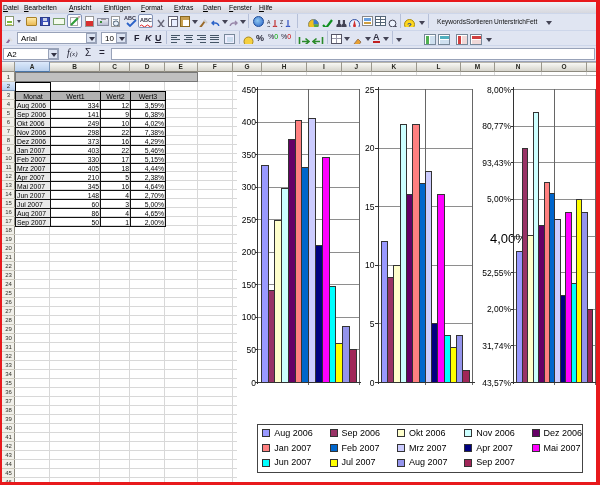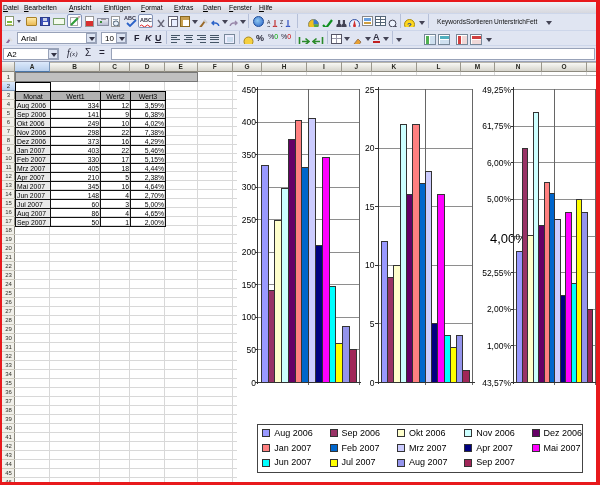--- a/index.html
+++ b/index.html
@@ -508,42 +508,42 @@
 <div class="a" style="left:431px;top:323.0px;width:7px;height:59px;background:#000080;border:1px solid #333;border-bottom:none"></div>
 <div class="a" style="left:437px;top:194.0px;width:8px;height:188px;background:#FF00FF;border:1px solid #333;border-bottom:none"></div>
 <div class="a" style="left:444px;top:335.0px;width:7px;height:47px;background:#00FFFF;border:1px solid #333;border-bottom:none"></div>
 <div class="a" style="left:450px;top:347.0px;width:7px;height:35px;background:#FFFF00;border:1px solid #333;border-bottom:none"></div>
 <div class="a" style="left:456px;top:335.0px;width:7px;height:47px;background:#9494EC;border:1px solid #333;border-bottom:none"></div>
 <div class="a" style="left:462px;top:370.0px;width:8px;height:12px;background:#A02658;border:1px solid #333;border-bottom:none"></div>
 <div class="a" style="left:513px;top:382.0px;width:81.5px;height:1px;background:#8e8e8e"></div>
 <div class="a" style="left:471px;top:377.5px;width:40px;text-align:right;font-size:8.5px;color:#000">43,57%</div>
 <div class="a" style="left:510.5px;top:382.0px;width:3px;height:1px;background:#333"></div>
 <div class="a" style="left:513px;top:345.4px;width:81.5px;height:1px;background:#8e8e8e"></div>
-<div class="a" style="left:471px;top:340.9px;width:40px;text-align:right;font-size:8.5px;color:#000">1,00%</div>
+<div class="a" style="left:471px;top:340.9px;width:40px;text-align:right;font-size:8.5px;color:#000">31,74%</div>
 <div class="a" style="left:510.5px;top:345.4px;width:3px;height:1px;background:#333"></div>
 <div class="a" style="left:513px;top:308.8px;width:81.5px;height:1px;background:#8e8e8e"></div>
 <div class="a" style="left:471px;top:304.2px;width:40px;text-align:right;font-size:8.5px;color:#000">2,00%</div>
 <div class="a" style="left:510.5px;top:308.8px;width:3px;height:1px;background:#333"></div>
 <div class="a" style="left:513px;top:272.1px;width:81.5px;height:1px;background:#8e8e8e"></div>
 <div class="a" style="left:471px;top:267.6px;width:40px;text-align:right;font-size:8.5px;color:#000">52,55%</div>
 <div class="a" style="left:510.5px;top:272.1px;width:3px;height:1px;background:#333"></div>
 <div class="a" style="left:513px;top:235.5px;width:81.5px;height:1px;background:#8e8e8e"></div>
 <div class="a" style="left:490px;top:231.0px;width:40px;font-size:13px;color:#000">4,00%</div>
 <div class="a" style="left:510.5px;top:235.5px;width:3px;height:1px;background:#333"></div>
 <div class="a" style="left:513px;top:198.9px;width:81.5px;height:1px;background:#8e8e8e"></div>
 <div class="a" style="left:471px;top:194.4px;width:40px;text-align:right;font-size:8.5px;color:#000">5,00%</div>
 <div class="a" style="left:510.5px;top:198.9px;width:3px;height:1px;background:#333"></div>
 <div class="a" style="left:513px;top:162.2px;width:81.5px;height:1px;background:#8e8e8e"></div>
-<div class="a" style="left:471px;top:157.8px;width:40px;text-align:right;font-size:8.5px;color:#000">6,00%</div>
+<div class="a" style="left:471px;top:157.8px;width:40px;text-align:right;font-size:8.5px;color:#000">93,43%</div>
 <div class="a" style="left:510.5px;top:162.2px;width:3px;height:1px;background:#333"></div>
 <div class="a" style="left:513px;top:125.6px;width:81.5px;height:1px;background:#8e8e8e"></div>
-<div class="a" style="left:471px;top:121.1px;width:40px;text-align:right;font-size:8.5px;color:#000">61,75%</div>
+<div class="a" style="left:471px;top:121.1px;width:40px;text-align:right;font-size:8.5px;color:#000">80,77%</div>
 <div class="a" style="left:510.5px;top:125.6px;width:3px;height:1px;background:#333"></div>
 <div class="a" style="left:513px;top:89.0px;width:81.5px;height:1px;background:#8e8e8e"></div>
-<div class="a" style="left:471px;top:84.5px;width:40px;text-align:right;font-size:8.5px;color:#000">49,25%</div>
+<div class="a" style="left:471px;top:84.5px;width:40px;text-align:right;font-size:8.5px;color:#000">8,00%</div>
 <div class="a" style="left:510.5px;top:89.0px;width:3px;height:1px;background:#333"></div>
 <div class="a" style="left:513px;top:87.0px;width:1px;height:297.0px;background:#333"></div>
 <div class="a" style="left:553.8px;top:89.0px;width:1px;height:296.0px;background:#666"></div>
 <div class="a" style="left:594.5px;top:89.0px;width:1px;height:296.0px;background:#666"></div>
 <div class="a" style="left:510.5px;top:382.0px;width:86.5px;height:1px;background:#333"></div>
 <div class="a" style="left:516px;top:251.0px;width:7px;height:131px;background:#9999FF;border:1px solid #333;border-bottom:none"></div>
 <div class="a" style="left:522px;top:148.0px;width:6px;height:234px;background:#993366;border:1px solid #333;border-bottom:none"></div>
 <div class="a" style="left:527px;top:235.0px;width:7px;height:147px;background:#FFFFCC;border:1px solid #333;border-bottom:none"></div>
 <div class="a" style="left:533px;top:112.0px;width:6px;height:270px;background:#CCFFFF;border:1px solid #333;border-bottom:none"></div>
 <div class="a" style="left:538px;top:225.0px;width:7px;height:157px;background:#660066;border:1px solid #333;border-bottom:none"></div>

